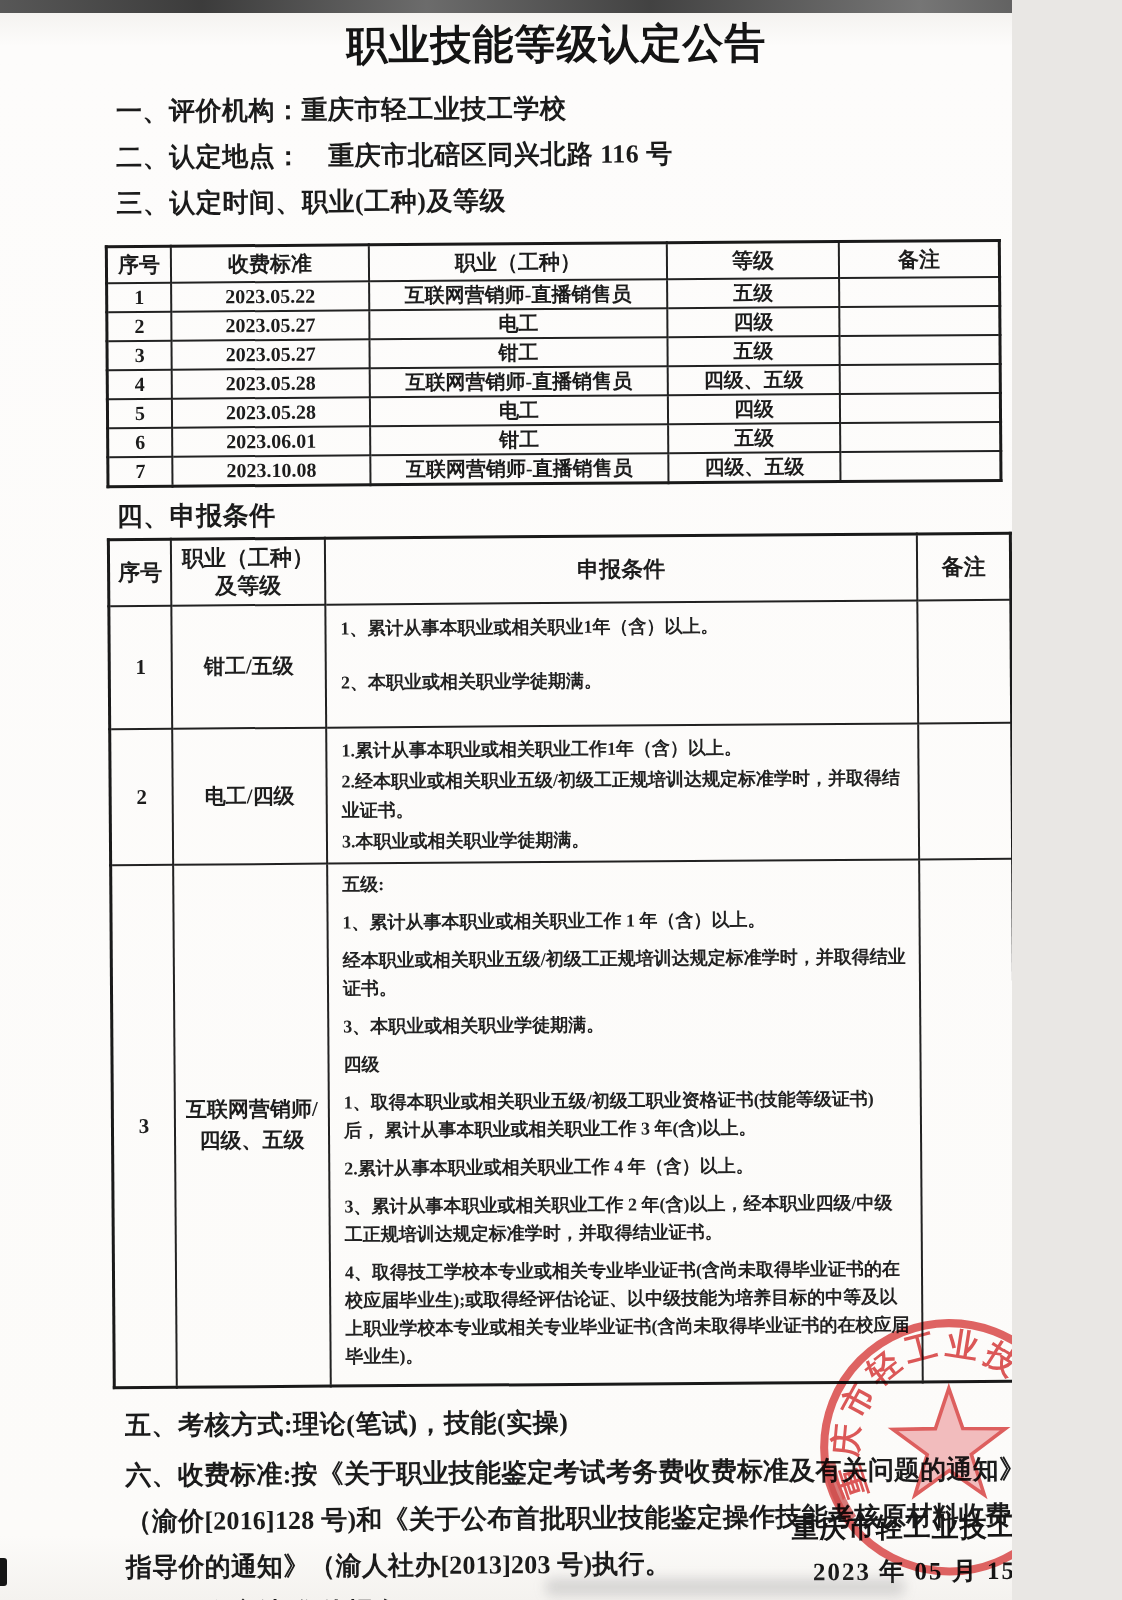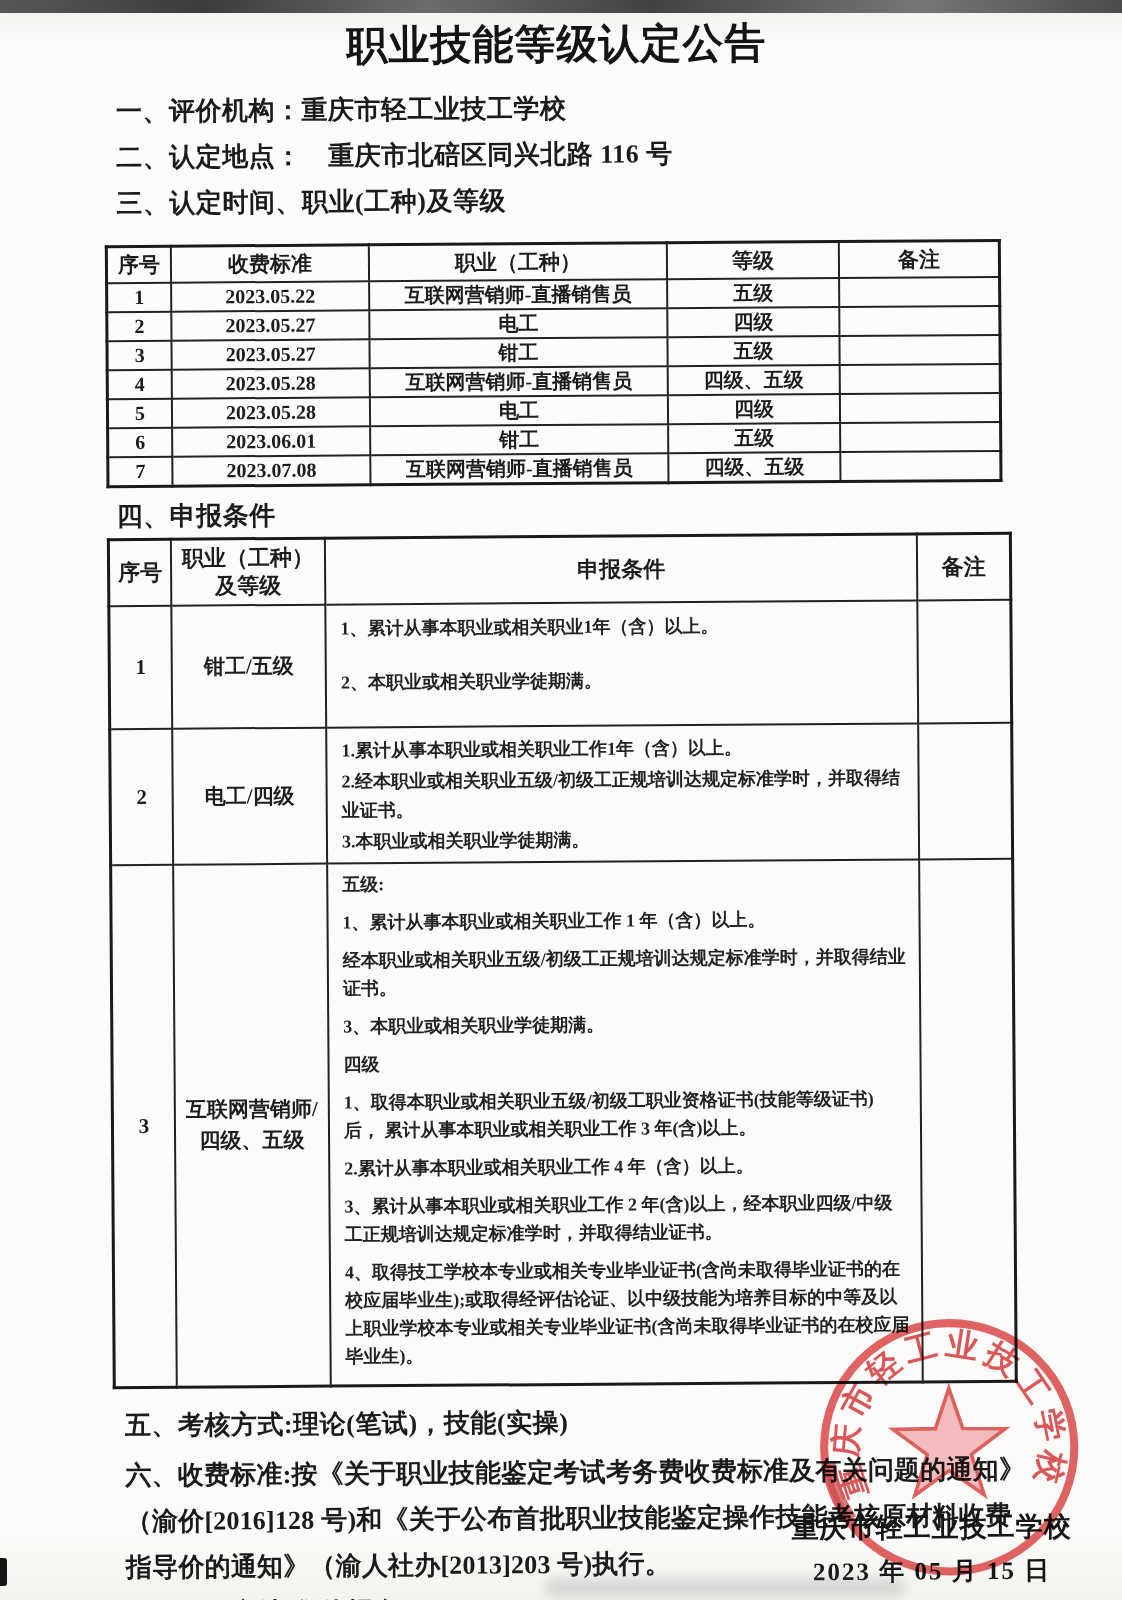--- a/index.html
+++ b/index.html
@@ -2,21 +2,21 @@
 <html lang="zh"><head>
 <meta charset="utf-8">
 <style>
   html,body{margin:0;padding:0;}
   body{
     width:1122px;height:1600px;overflow:hidden;
     font-family:"Liberation Serif","DejaVu Serif",serif;
     background:#e9e7e4;
   }
   .page{
-    position:relative;width:1122px;height:1600px;overflow:hidden;
+    position:relative;width:1012px;height:1600px;overflow:hidden;
     background:linear-gradient(180deg,#f1efec 0px,#fdfcfb 46px,#fcfbf9 96%,#f4f2ef 100%);
     color:#1d1d1d;
   }
   .scan-band{
     position:absolute;top:0;left:0;width:1122px;height:13px;z-index:5;
     background:linear-gradient(90deg,#4a4a4a,#2c2c2c 18%,#606060 38%,#333 58%,#6b6b6b 82%,#3d3d3d);
     opacity:.92;
   }
   .sheet{
     position:absolute;top:0;left:0;width:1122px;height:1600px;
@@ -139,21 +139,21 @@
           </tr>
           <tr>
             <td>6</td>
             <td>2023.06.01</td>
             <td>钳工</td>
             <td>五级</td>
             <td></td>
           </tr>
           <tr>
             <td>7</td>
-            <td>2023.07.08</td>
+            <td>2023.10.08</td>
             <td>互联网营销师-直播销售员</td>
             <td>四级、五级</td>
             <td></td>
           </tr>
         </tbody>
     </table>
 
     <p class="sec s4">四、申报条件</p>
 
     <table class="t2">

